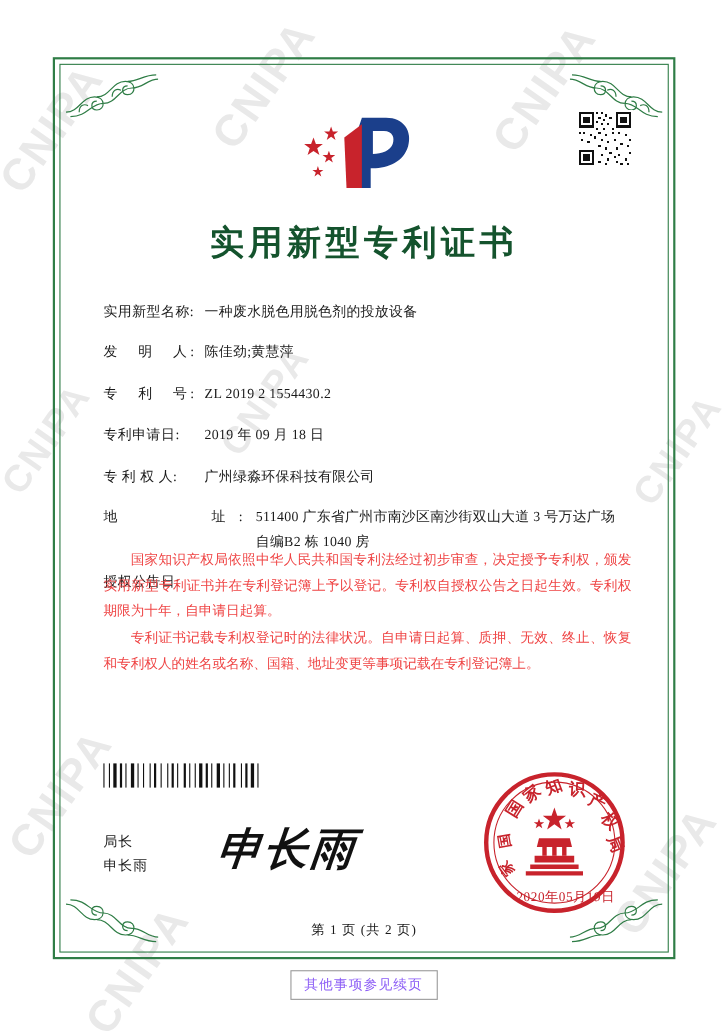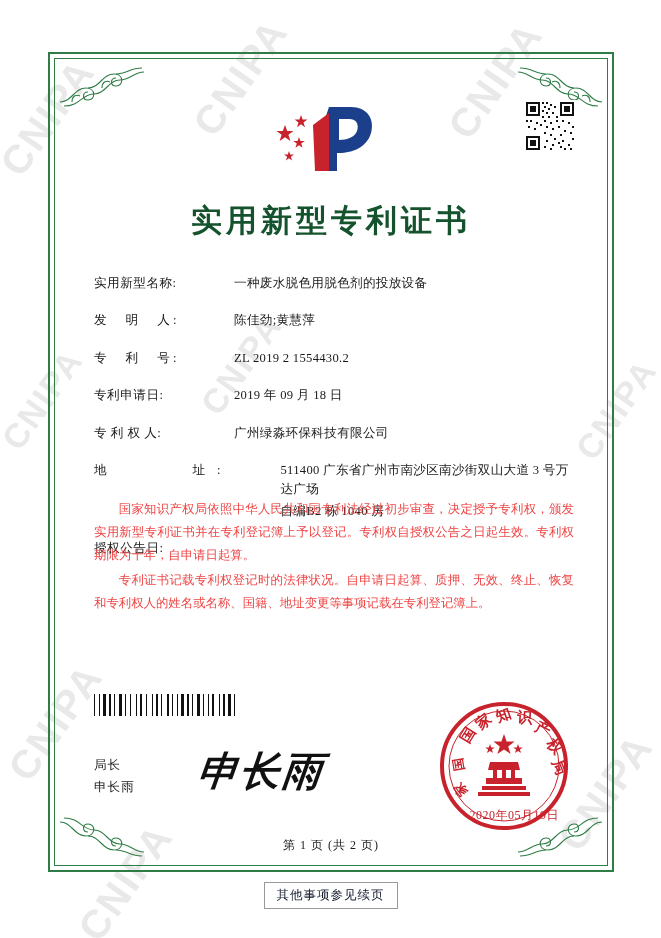--- a/index.html
+++ b/index.html
@@ -114,21 +114,20 @@
     right: 38px;
     top: 222px;
     font-size: 12.6px;
     color: #1a1a1a;
   }
   .row {
     display: flex;
     align-items: flex-start;
     margin-bottom: 18.5px;
     line-height: 1.5;
-    gap: 48px;
   }
   .row .lbl {
     flex: 0 0 92px;
     letter-spacing: 0.5px;
     white-space: nowrap;
   }
   .row .lbl.sp2 { letter-spacing: 3.2px; }
   .row .lbl.sp3 { letter-spacing: 12px; }
   .row .val {
     flex: 1 1 auto;
@@ -229,21 +228,21 @@
 
   
   .note {
     position: absolute;
     left: 50%;
     transform: translateX(-50%);
     top: 882px;
     border: 1px solid #999;
     padding: 4px 12px;
     font-size: 12.5px;
-    color: #0f172a;
+    color: #8b5cf6;
     letter-spacing: 1px;
     background: #fff;
     z-index: 3;
   }
 </style>
 </head>
 <body>
 
 <div class="wm wm-a" style="left:-18px; top:95px;">CNIPA</div>
 <div class="wm wm-a" style="left:175px; top:55px;">CNIPA</div>

